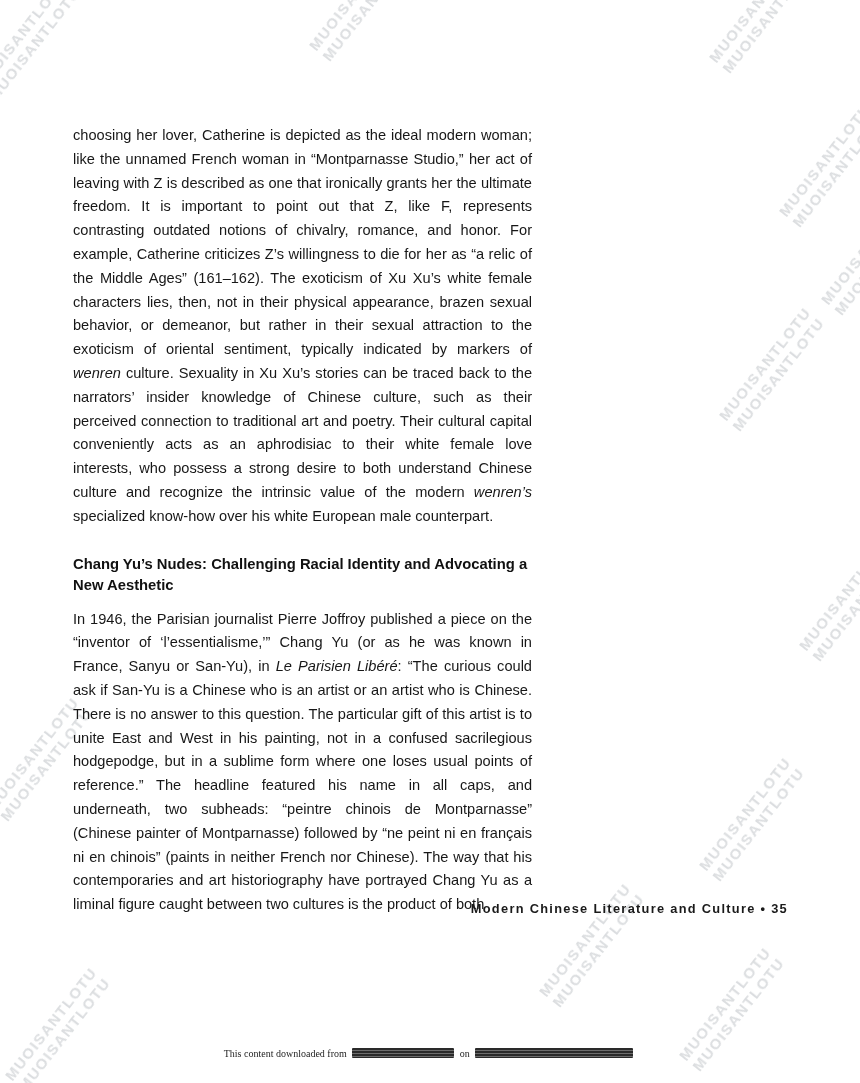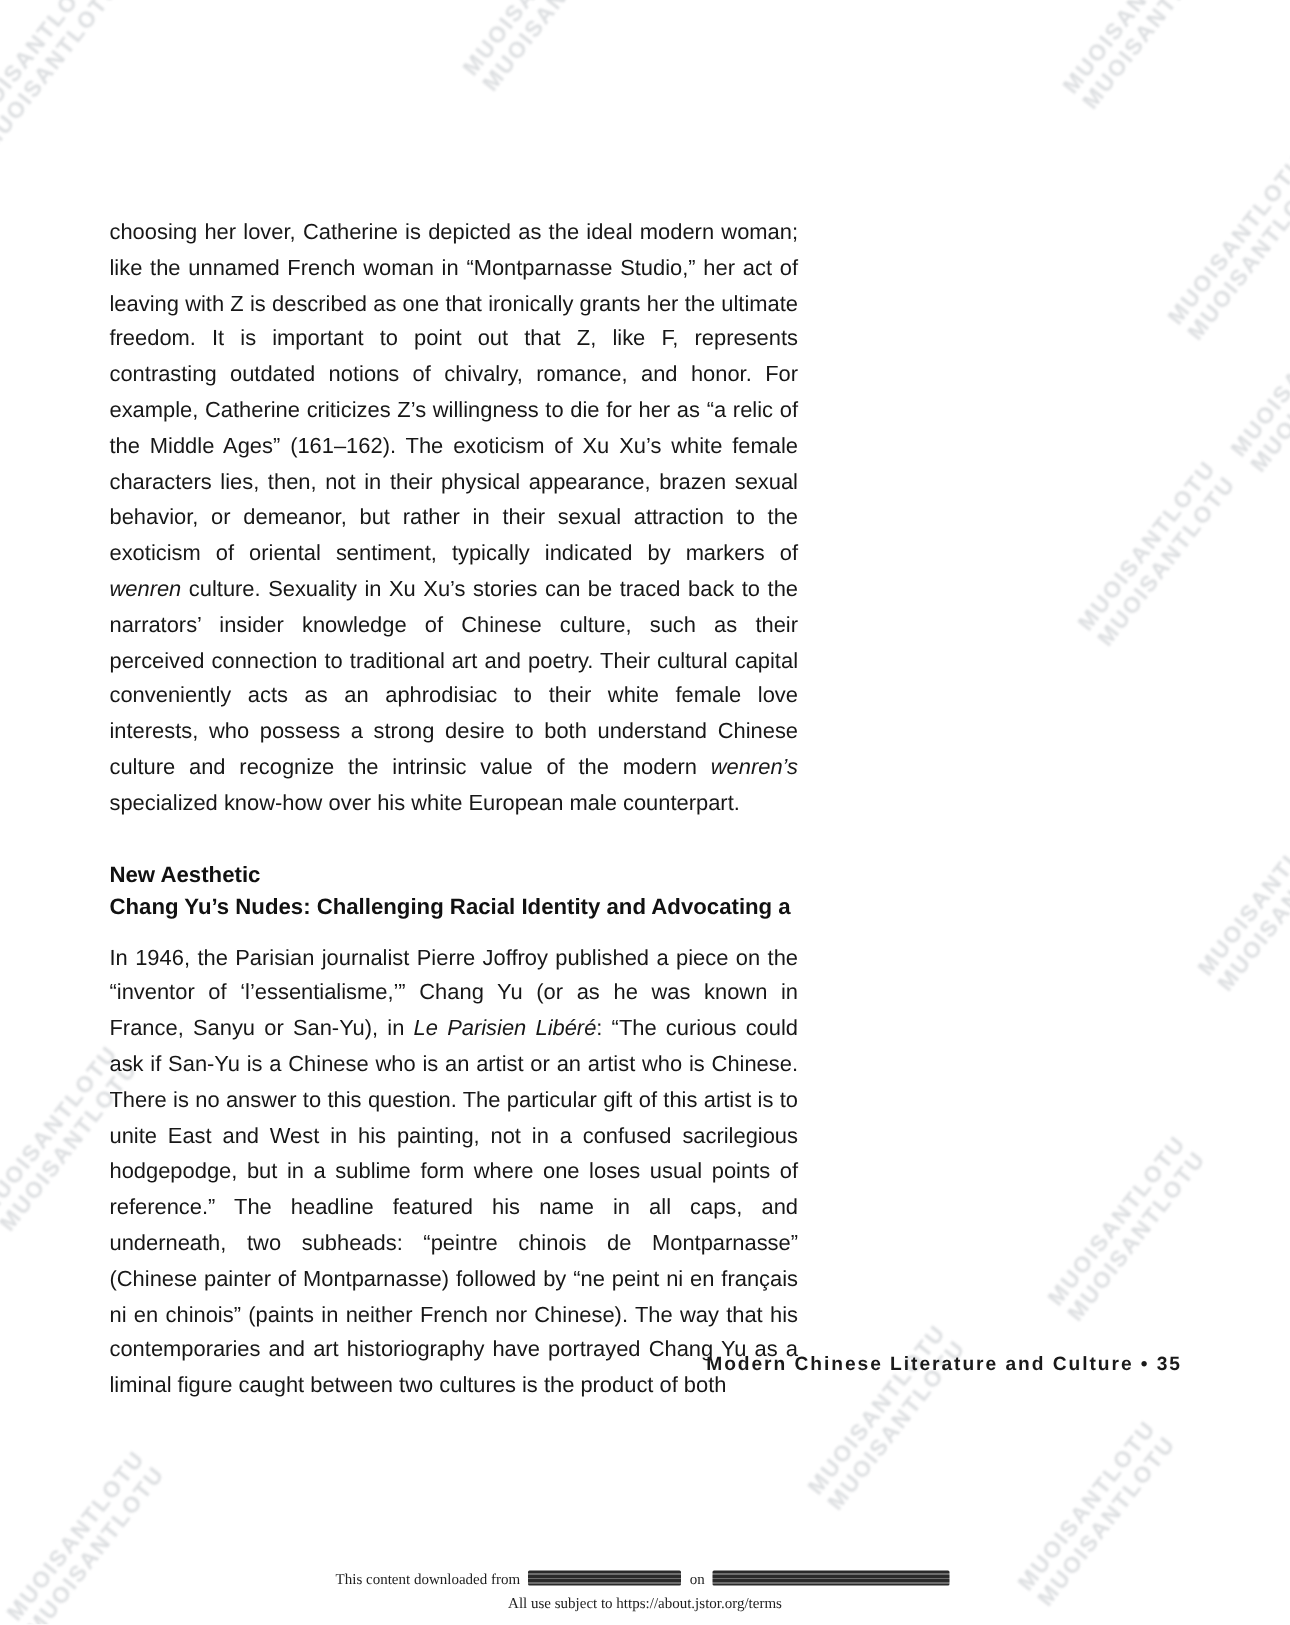--- a/index.html
+++ b/index.html
@@ -28,21 +28,21 @@
     white-space: nowrap;
     pointer-events: none;
     user-select: none;
   }
   .wm span { display: block; }
 
   
   .text-column {
     position: absolute;
     left: 73px;
-    top: 144px;
+    top: 124px;
     width: 459px;
     font-size: 14.6px;
     line-height: 23.8px;
     text-align: justify;
     color: #171717;
   }
   .para i { font-style: italic; }
   .heading {
     margin-top: 25px;
     margin-bottom: 11px;
@@ -144,32 +144,31 @@
     </div>
   <div class="wm" style="left:-12px; top:1012px;">
       <span>MUOISANTLOTU</span>
       <span>MUOISANTLOTU</span>
     </div>
 
   <main class="text-column">
     <p class="para"><span>choosing her lover, Catherine is depicted as the ideal modern woman; like the unnamed French woman in “Montparnasse Studio,” her act of leaving with Z is described as one that ironically grants her the ultimate freedom. It is important to point out that Z, like F, represents contrasting outdated notions of chivalry, romance, and honor. For example, Catherine criticizes Z’s willingness to die for her as “a relic of the Middle Ages” (161–162). The exoticism of Xu Xu’s white female characters lies, then, not in their physical appearance, brazen sexual behavior, or demeanor, but rather in their sexual attraction to the exoticism of oriental sentiment, typically indicated by markers of </span><i>wenren</i><span> culture. Sexuality in Xu Xu’s stories can be traced back to the narrators’ insider knowledge of Chinese culture, such as their perceived connection to traditional art and poetry. Their cultural capital conveniently acts as an aphrodisiac to their white female love interests, who possess a strong desire to both understand Chinese culture and recognize the intrinsic value of the modern </span><i>wenren’s</i><span> specialized know-how over his white European male counterpart.</span></p>
 
     <h2 class="heading">
+      <span>Chang Yu’s Nudes: Challenging Racial Identity and Advocating a</span>
       <span>New Aesthetic</span>
-      <span>Chang Yu’s Nudes: Challenging Racial Identity and Advocating a</span>
     </h2>
 
     <p class="para"><span>In 1946, the Parisian journalist Pierre Joffroy published a piece on the “inventor of ‘l’essentialisme,’” Chang Yu (or as he was known in France, Sanyu or San-Yu), in </span><i>Le Parisien Libéré</i><span>: “The curious could ask if San-Yu is a Chinese who is an artist or an artist who is Chinese. There is no answer to this question. The particular gift of this artist is to unite East and West in his painting, not in a confused sacrilegious hodgepodge, but in a sublime form where one loses usual points of reference.” The headline featured his name in all caps, and underneath, two subheads: “peintre chinois de Montparnasse” (Chinese painter of Montparnasse) followed by “ne peint ni en français ni en chinois” (paints in neither French nor Chinese). The way that his contemporaries and art historiography have portrayed Chang Yu as a liminal figure caught between two cultures is the product of both</span></p>
   </main>
 
   <div class="running-footer">Modern Chinese Literature and Culture • 35</div>
 
   <div class="jstor-notice">
     <div class="notice-line1">
       <span>This content downloaded from</span>
       <span class="redacted redacted-ip"></span>
       <span>on</span>
       <span class="redacted redacted-date"></span>
     </div>
-    <div class="notice-line2">All use subject to https://about.jstor.org/terms</div>
   </div>
 
 </div>
 
 </body></html>

